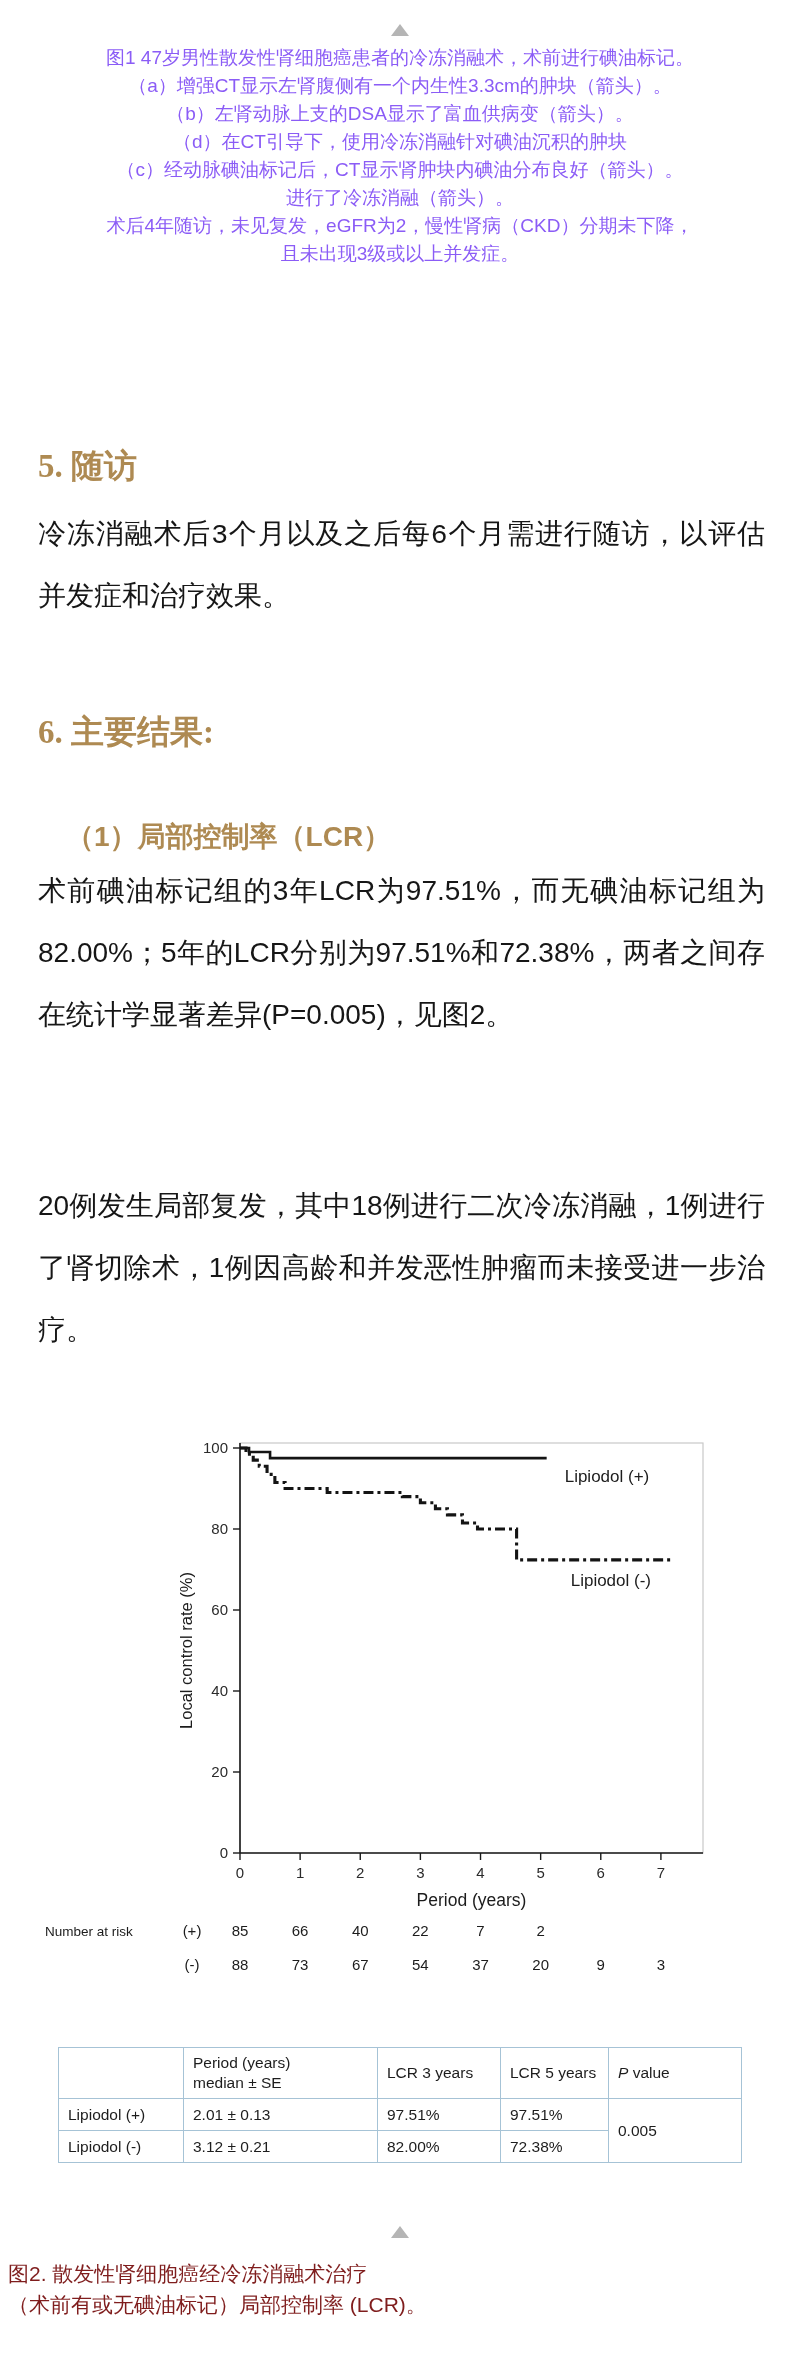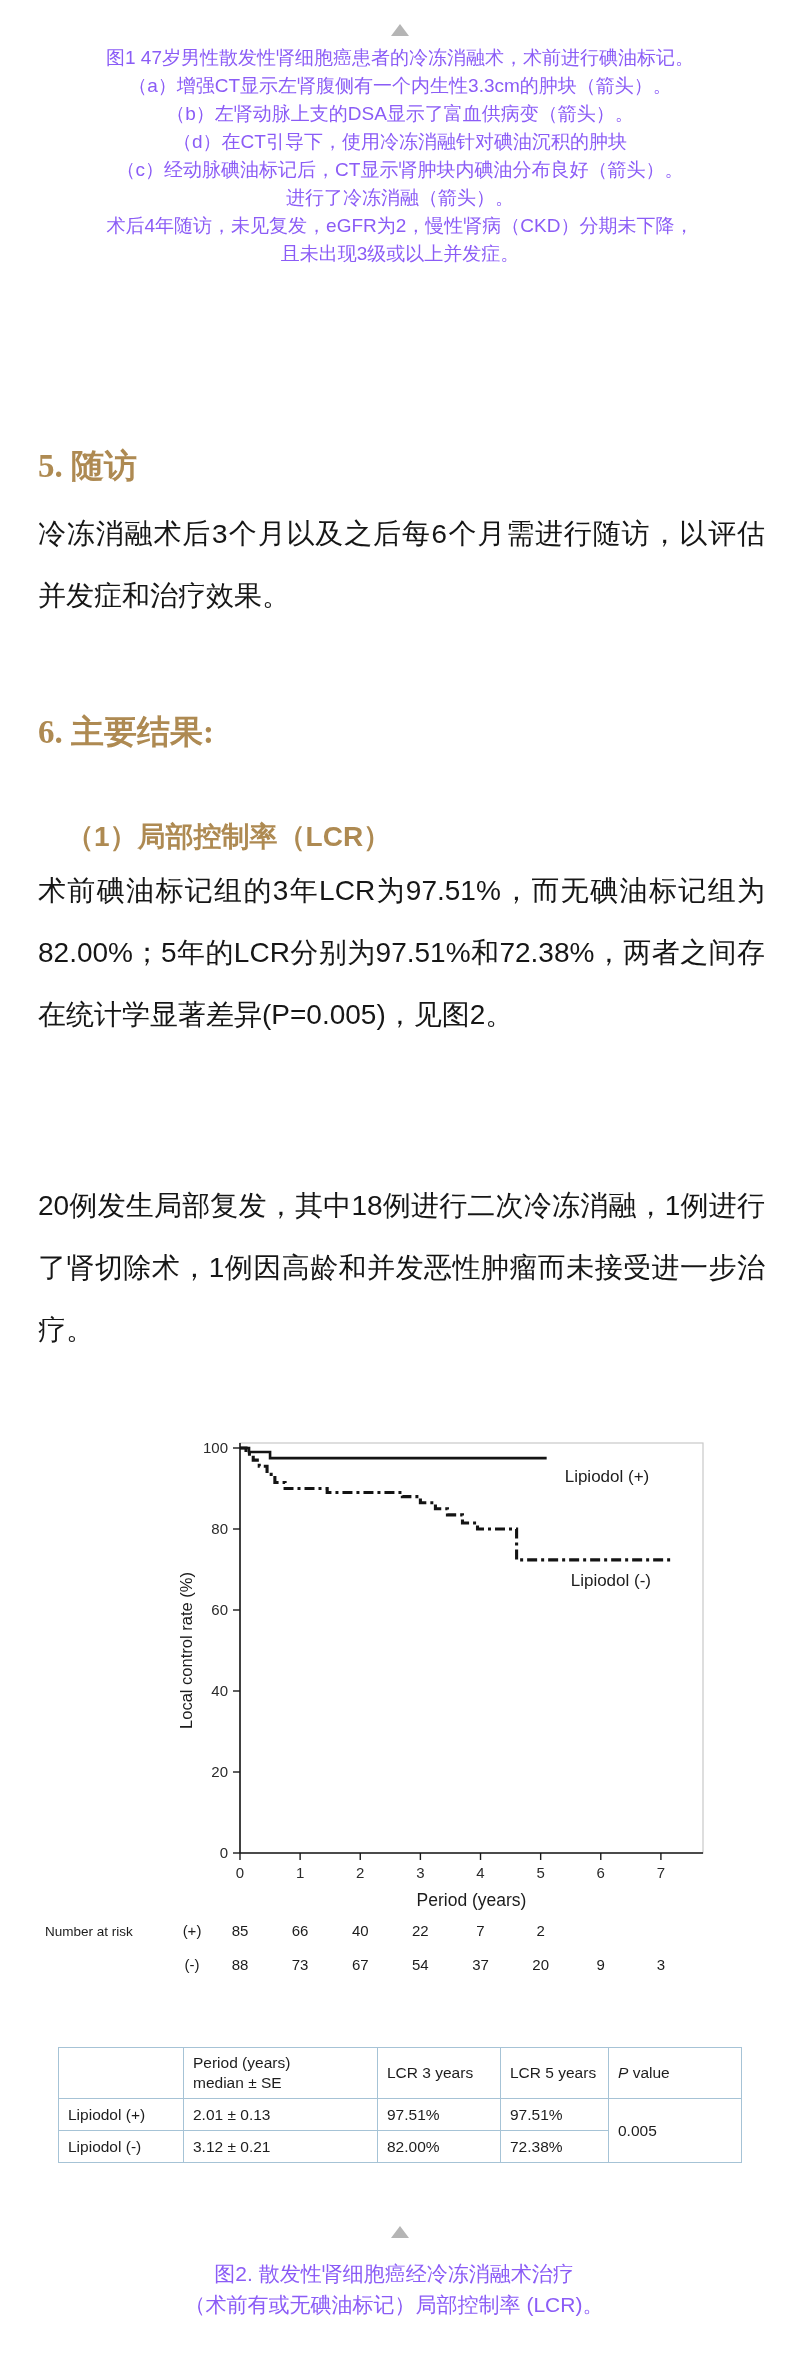--- a/index.html
+++ b/index.html
@@ -18,22 +18,22 @@
     border-bottom:12px solid #b5b5b5;
   }
   .fig-caption{
     position:absolute;left:20px;right:20px;
     text-align:center;
     color:#8b5cf6;
     font-size:19px;line-height:28px;
   }
   .fig-caption-bottom{
     position:absolute;left:8px;right:20px;
-    text-align:center;
-    color:#8b5cf6;
+    text-align:left;
+    color:#7f1d1d;
     font-size:21px;line-height:31px;
   }
   .sec-heading{
     position:absolute;left:38px;
     font-family:"Liberation Serif","DejaVu Serif",serif;
     font-weight:bold;
     font-size:33px;
     color:#ae8a52;
     white-space:nowrap;
   }

